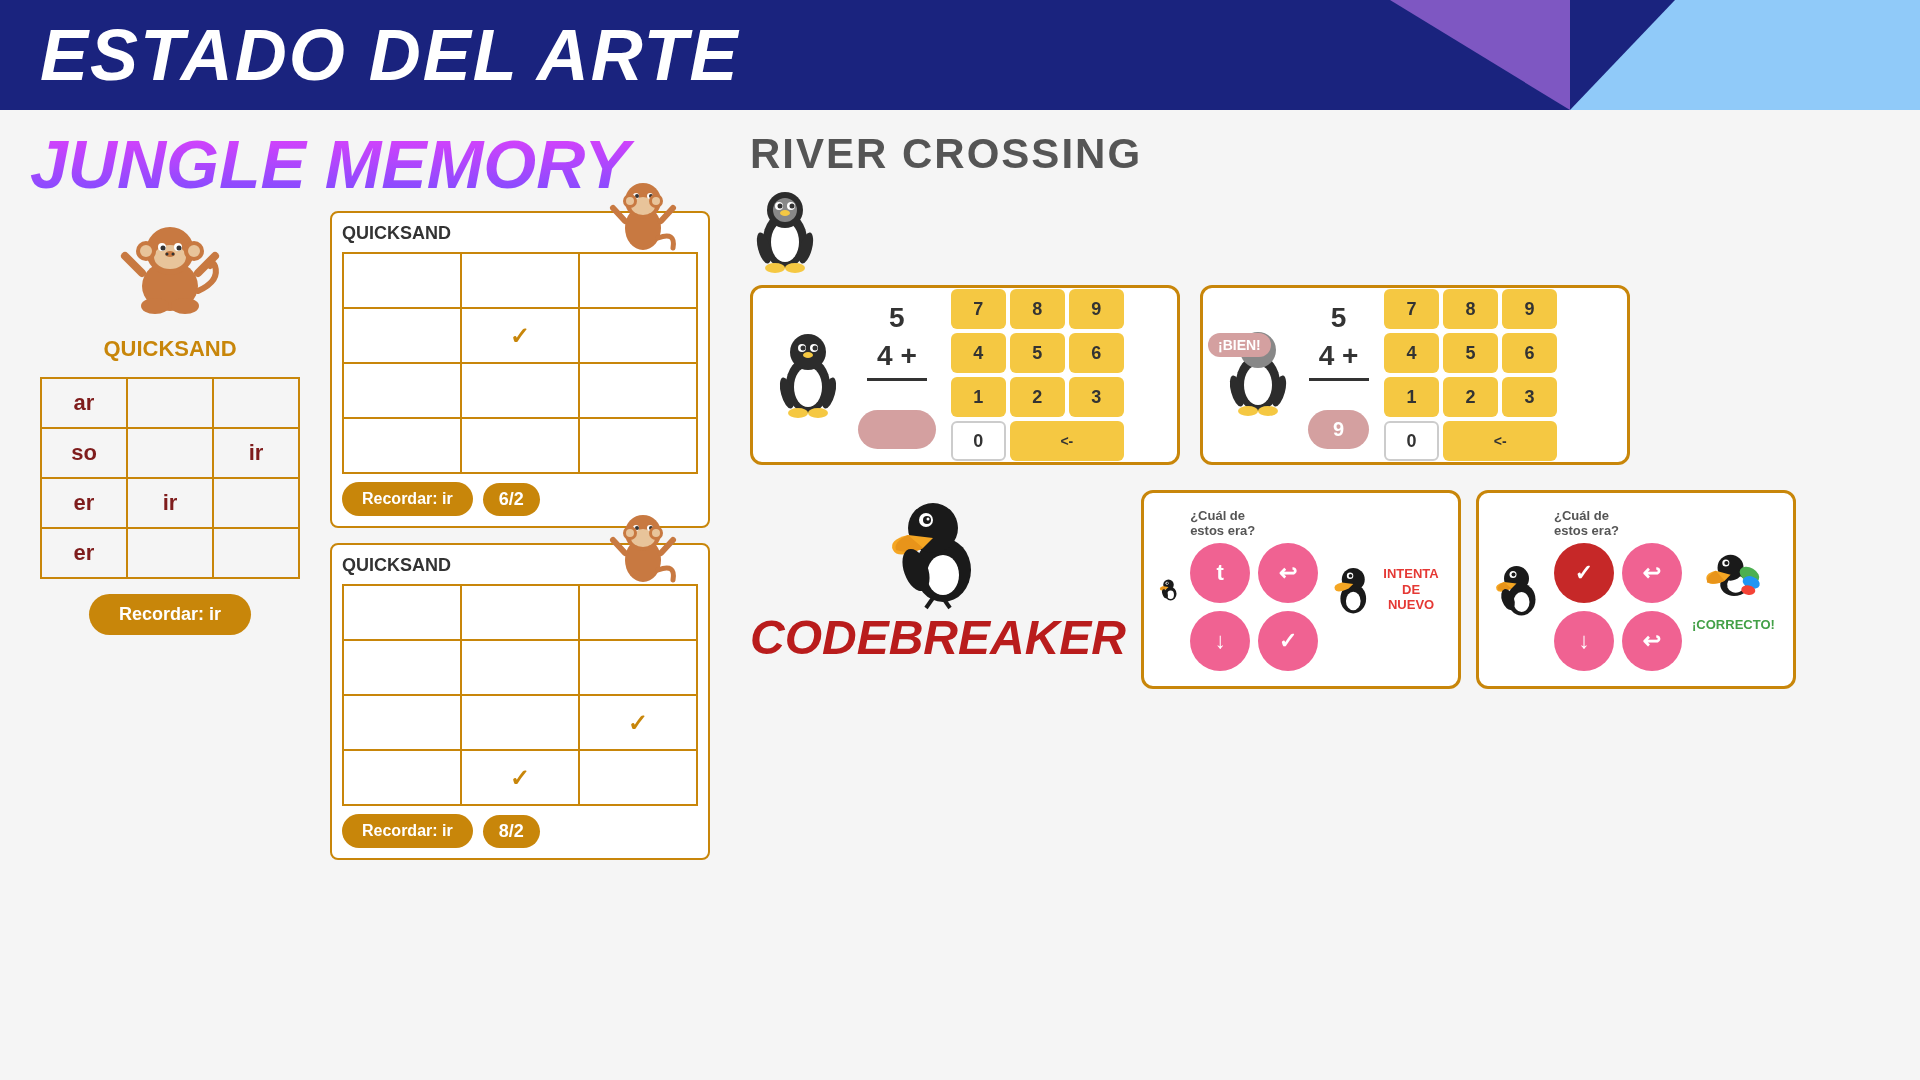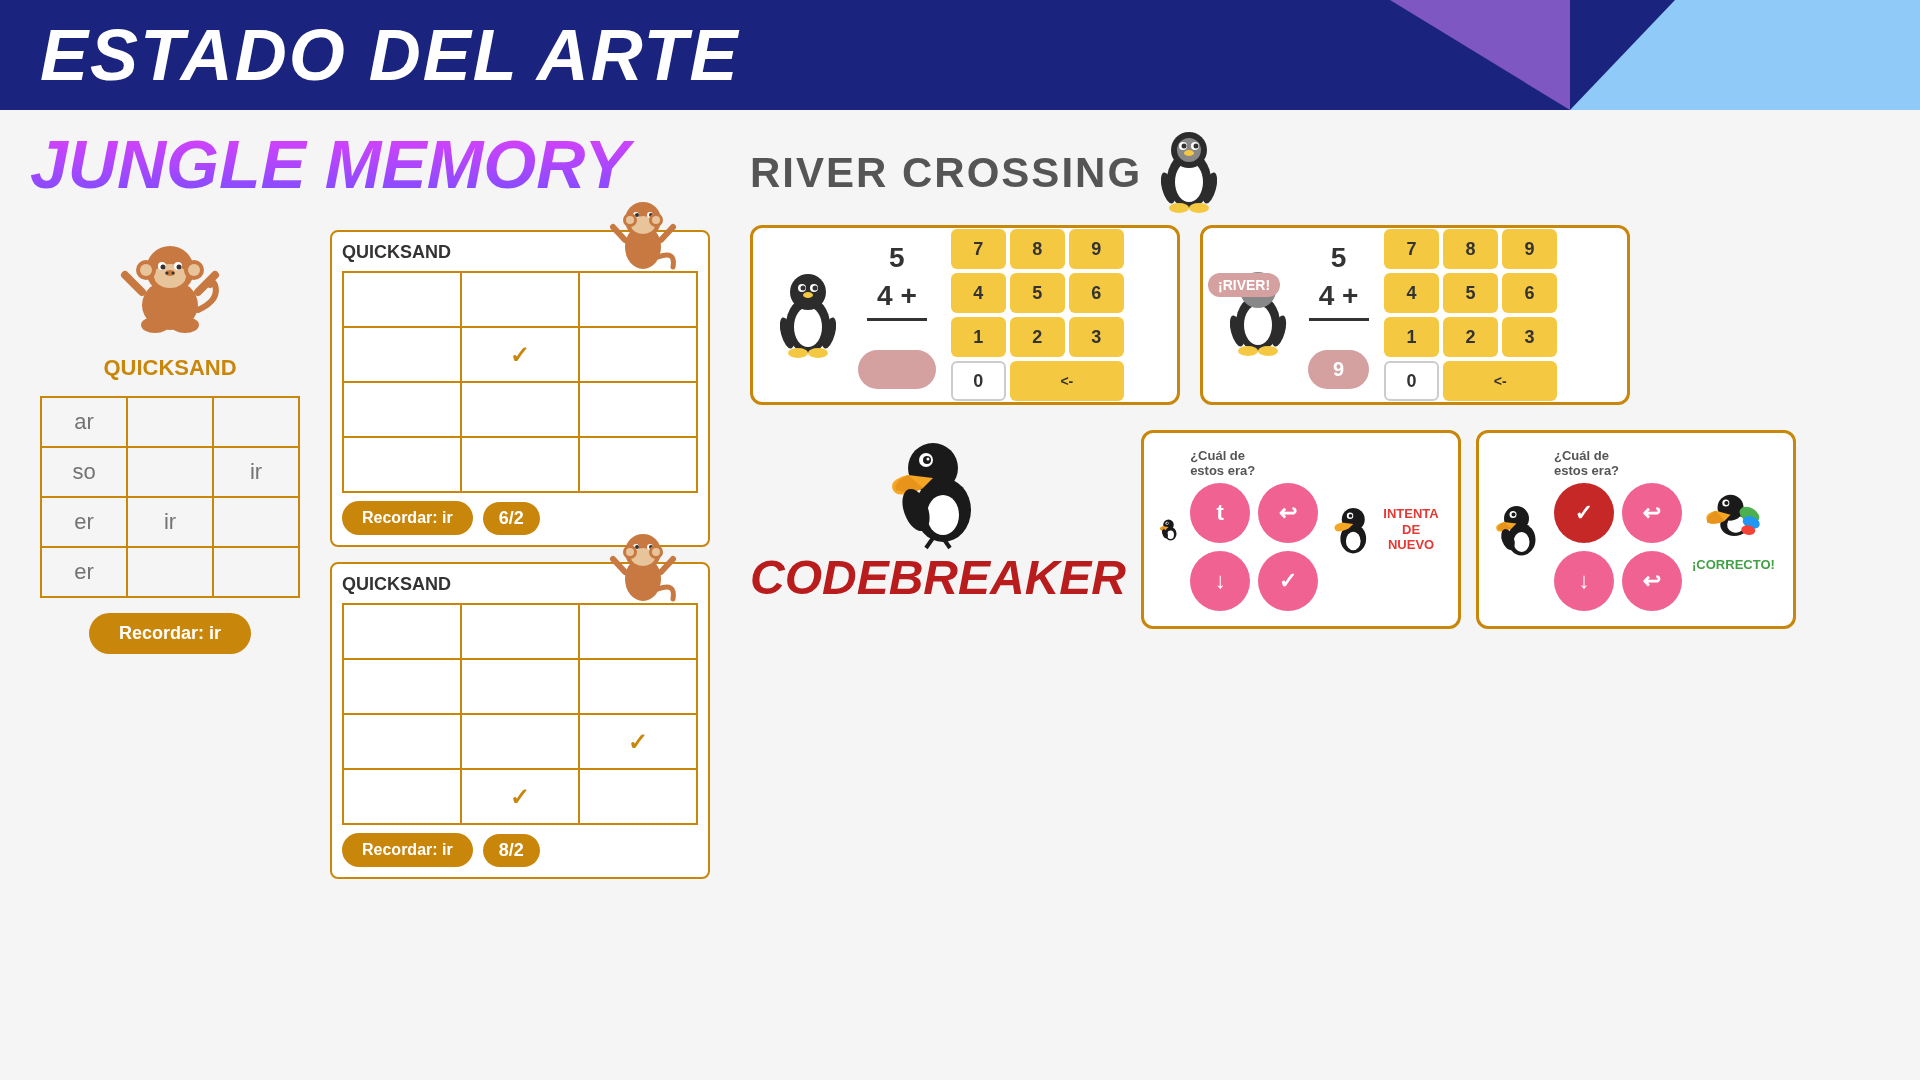--- a/index.html
+++ b/index.html
@@ -69,21 +69,21 @@
     .jungle-memory-title {
       font-size: 68px;
       font-weight: 900;
       font-style: italic;
       font-family: 'Arial Black', Arial, sans-serif;
       background: linear-gradient(to bottom, #e040fb, #7c4dff);
       -webkit-background-clip: text;
       -webkit-text-fill-color: transparent;
       background-clip: text;
       text-shadow: none;
-      margin-bottom: 22px;
+      margin-bottom: 3px;
       line-height: 1;
     }
 
     .left-content {
       display: flex;
       gap: 20px;
       align-items: flex-start;
     }
 
     
@@ -105,22 +105,22 @@
 
     .word-table {
       border: 2.5px solid #c8860a;
       border-collapse: collapse;
       width: 260px;
     }
     .word-table td {
       border: 2px solid #c8860a;
       padding: 10px 20px;
       font-size: 22px;
-      font-weight: 400;
-      color: #737373;
+      font-weight: 700;
+      color: #7f1d1d;
       width: 86px;
       height: 50px;
       text-align: center;
     }
 
     .recordar-btn {
       background: #c8860a;
       color: white;
       border: none;
       border-radius: 25px;
@@ -206,22 +206,23 @@
 
     
     .river-crossing-area {
       display: flex;
       flex-direction: column;
       gap: 10px;
     }
 
     .river-title-row {
       display: flex;
-      align-items: center;
+      align-items: flex-start;
       gap: 12px;
+      flex-direction: column;
     }
 
     .river-title {
       font-size: 42px;
       font-weight: 900;
       color: #555;
       font-family: 'Arial Black', Arial, sans-serif;
       text-transform: uppercase;
       letter-spacing: 2px;
     }
@@ -615,21 +616,21 @@
               <circle cx="29" cy="18" r="4" fill="white"></circle>
                 <circle cx="30" cy="18" r="2.5" fill="#333"></circle>
               <circle cx="41" cy="18" r="4" fill="white"></circle>
                 <circle cx="42" cy="18" r="2.5" fill="#333"></circle>
               <ellipse cx="35" cy="25" rx="5" ry="3" fill="#f5c842"></ellipse>
               <ellipse cx="14" cy="63" rx="6" ry="16" fill="#2c2c2c" transform="rotate(-15 14 63)"></ellipse>
               <ellipse cx="56" cy="63" rx="6" ry="16" fill="#2c2c2c" transform="rotate(15 56 63)"></ellipse>
               <ellipse cx="25" cy="83" rx="10" ry="5" fill="#f5c842"></ellipse>
               <ellipse cx="45" cy="83" rx="10" ry="5" fill="#f5c842"></ellipse>
             </svg>
-            <div style="position:absolute; top:5px; left:-15px; background:#d4a0a0; border-radius:20px; padding:4px 10px; font-size:14px; font-weight:700; color:white; white-space:nowrap;">¡RIVER!</div>
+            <div style="position:absolute; top:5px; left:-15px; background:#d4a0a0; border-radius:20px; padding:4px 10px; font-size:14px; font-weight:700; color:white; white-space:nowrap;">¡BIEN!</div>
           </div>
           <div style="display:flex; flex-direction:column; align-items:center; gap:6px;">
             <div style="font-size:28px; font-weight:700; color:#333;">5</div>
             <div style="font-size:28px; font-weight:700; color:#333;">4 +</div>
             <div style="font-size:20px; color:#333; border-top:3px solid #333; width:60px; text-align:center;">&nbsp;</div>
             <div class="answer-filled">9</div>
           </div>
           <div class="number-grid">
             <button class="num-btn">7</button>
             <button class="num-btn">8</button>

